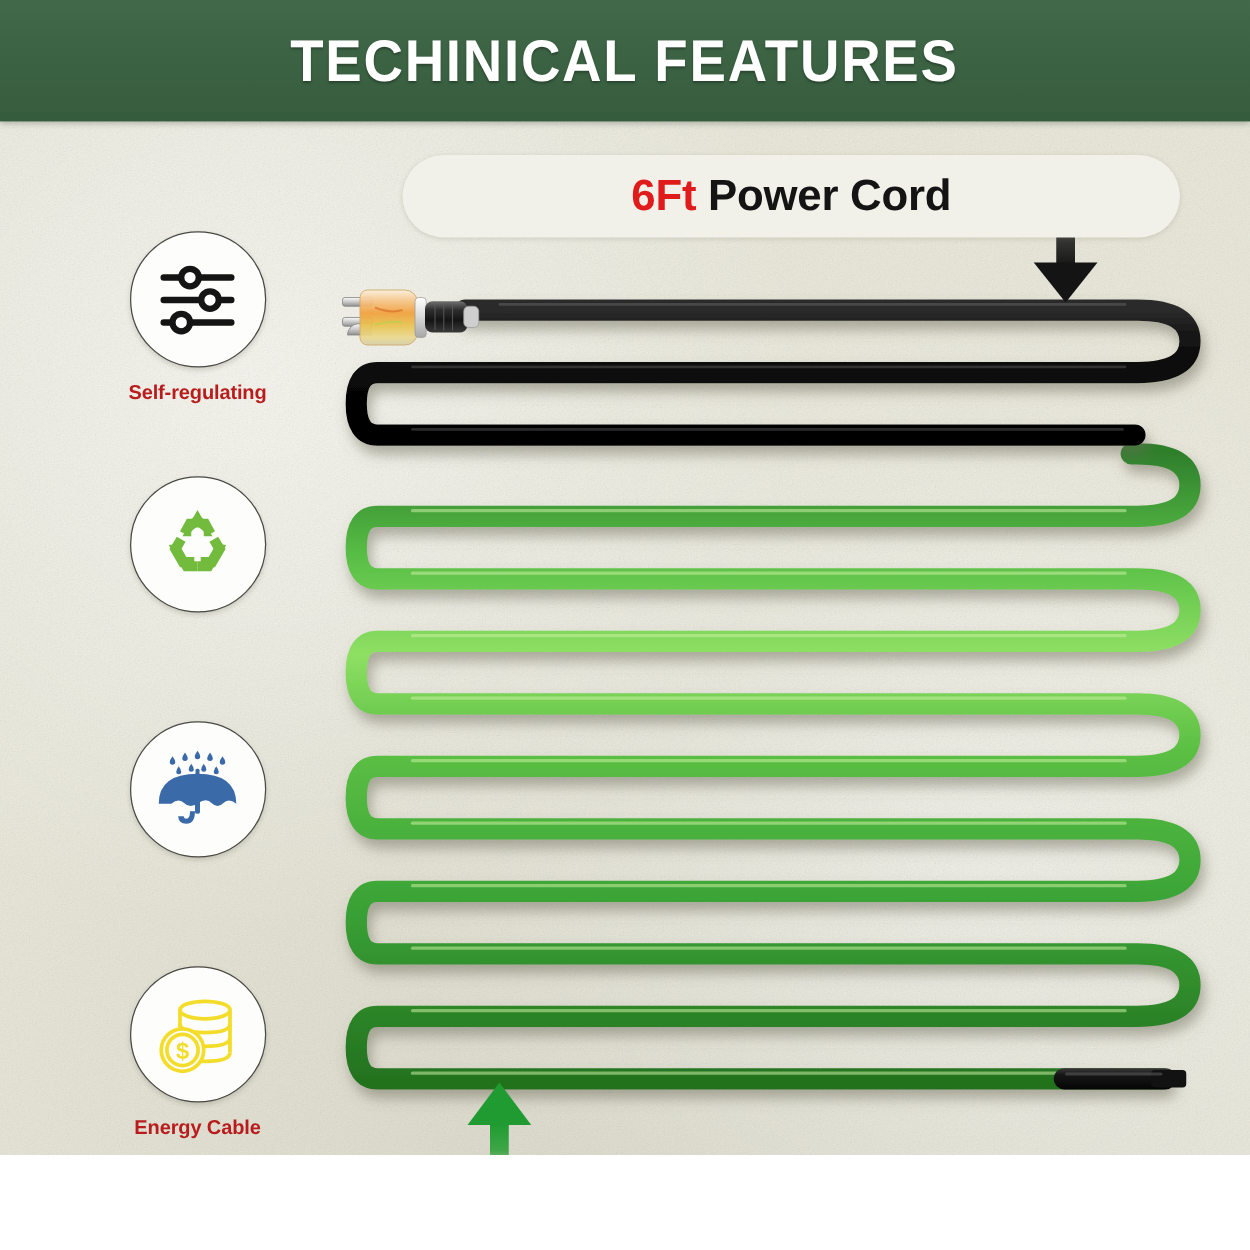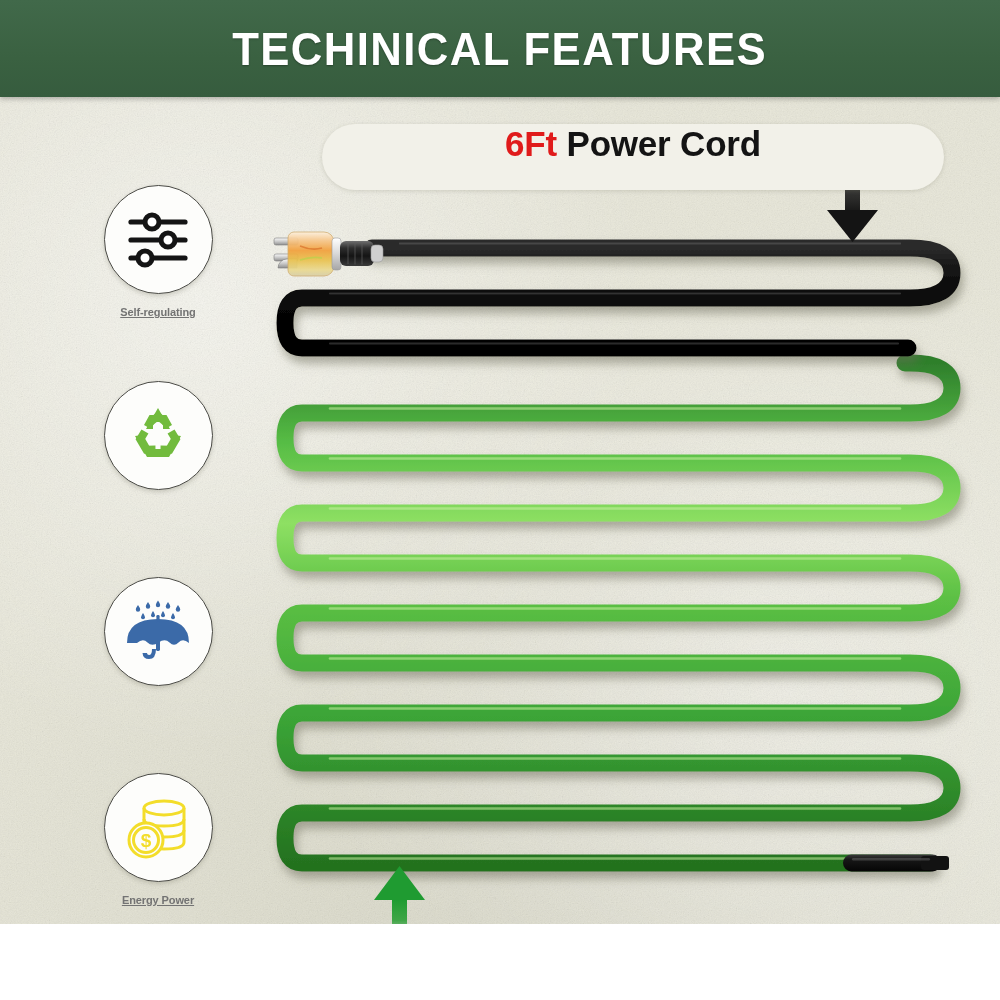--- a/index.html
+++ b/index.html
@@ -68,20 +68,21 @@
     white-space: nowrap;
   }
 
   
   .pill {
     position: absolute;
     background: #f2f1e9;
     border-radius: 34px;
     box-shadow: 0 1px 4px rgba(120,120,100,0.25);
     display: flex;
+    align-items: center;
     justify-content: center;
   }
   .pill-top {
     left: 322px; top: 124px;
     width: 622px; height: 66px;
   }
   .pill-bottom {
     left: 322px; top: 906px;
     width: 622px; height: 70px;
   }
@@ -121,25 +122,24 @@
     border: 1.6px solid #4a4a45;
     display: flex;
     align-items: center;
     justify-content: center;
     box-shadow: 0 2px 4px rgba(110,110,95,0.28);
   }
   .feature-label {
     margin-top: 12px;
     font-family: "Liberation Sans", sans-serif;
     font-weight: bold;
-    font-size: 11px;
-    color: #737373;
+    font-size: 16px;
+    color: #b91c1c;
     letter-spacing: -0.1px;
     white-space: nowrap;
-    text-decoration: underline;
   }
 
   
   .cable-stage {
     position: absolute;
     left: 0; top: 0;
     width: 1000px; height: 1000px;
     pointer-events: none;
   }
 
@@ -445,18 +445,18 @@
             <path d="M 20 46 q 0 7 20 7 q 20 0 20 -7"></path>
             <path d="M 20 23 q 0 7 20 7 q 20 0 20 -7"></path>
             <path d="M 20 34 q 0 7 20 7 q 20 0 20 -7"></path>
 
             <circle cx="22" cy="44" r="17" fill="#fdfdfb"></circle>
             <circle cx="22" cy="44" r="12.5"></circle>
           </g>
           <text x="22" y="51" text-anchor="middle" font-family="Liberation Sans, sans-serif" font-size="19" font-weight="bold" fill="#f3dd2a">$</text>
         </svg>
       </div>
-      <div class="feature-label">Energy Power</div>
+      <div class="feature-label">Energy Cable</div>
     </div>
 
   </div>
 
 </div>
 
 </body></html>

